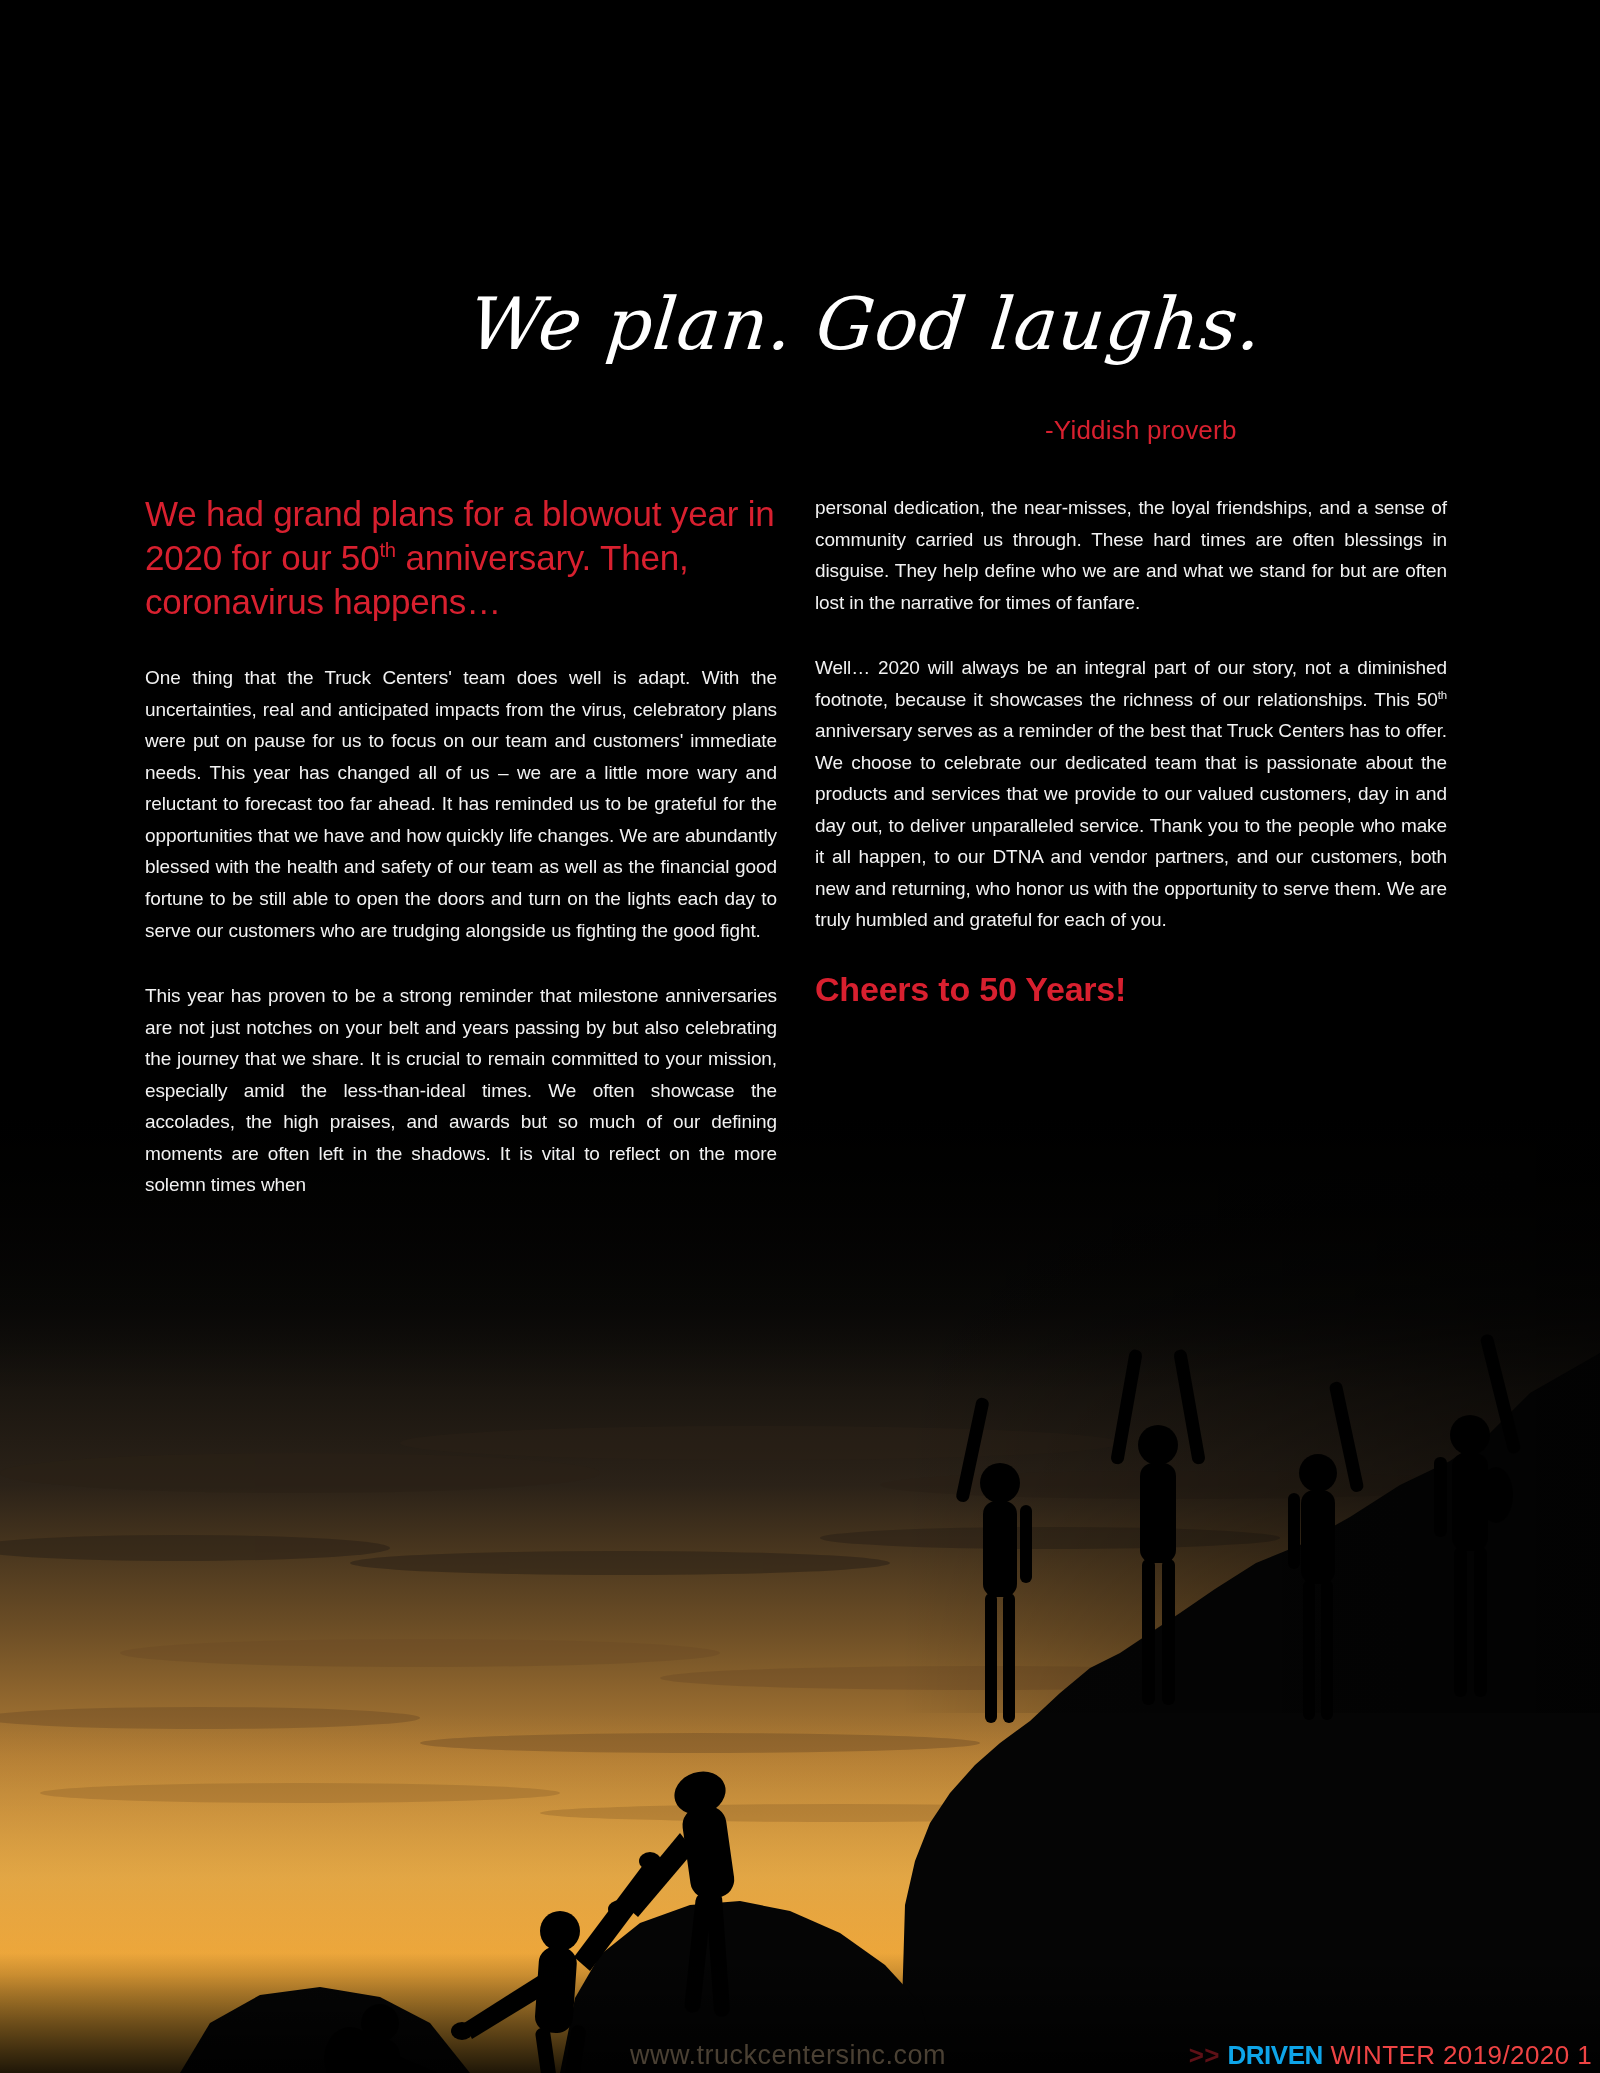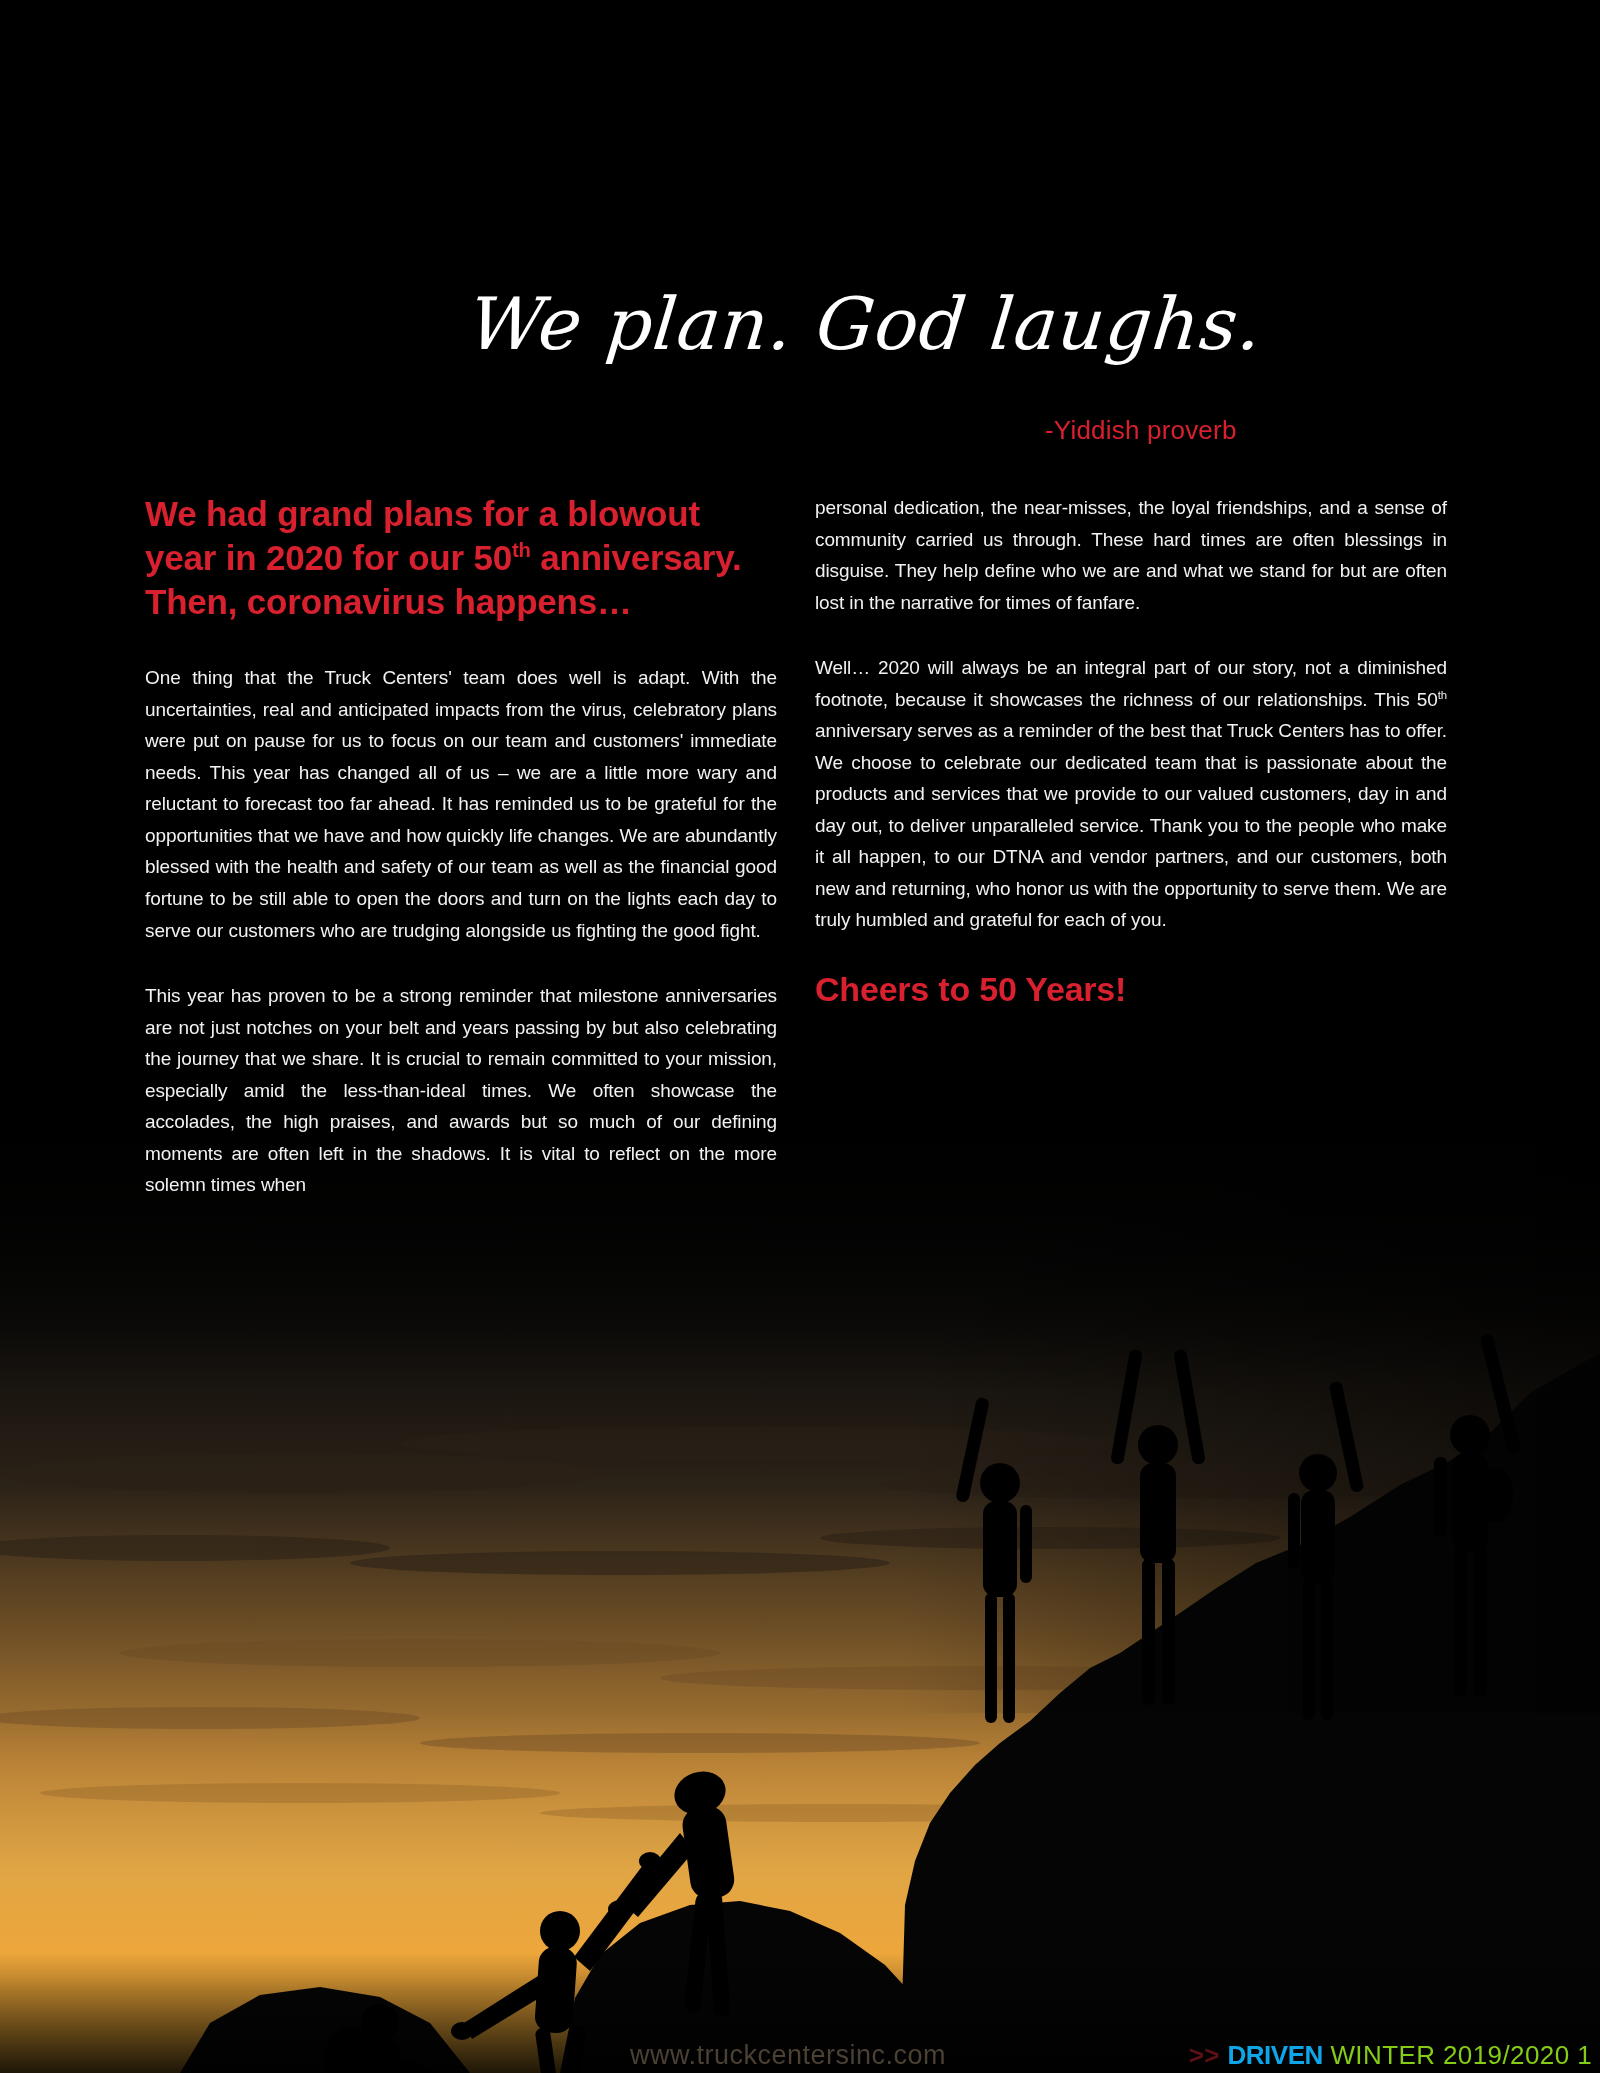--- a/index.html
+++ b/index.html
@@ -95,21 +95,21 @@
     position: absolute;
     top: 0;
     width: 632px;
   }
   .col-left  { left: 145px; }
   .col-right { left: 815px; }
 
   .headline {
     font-size: 35px;
     line-height: 1.26;
-    font-weight: 700;
+    font-weight: 400;
     color: #d8202f;
     margin-bottom: 38px;
     letter-spacing: -0.2px;
   }
   .headline sup {
     font-size: 0.58em;
     vertical-align: super;
     line-height: 0;
   }
 
@@ -161,21 +161,21 @@
     letter-spacing: 0.4px;
     white-space: nowrap;
   }
   .footer-arrows { color: #5e1016; font-weight: 700; }
   .footer-driven {
     color: #0ea5e9;
     font-weight: 700;
     font-stretch: condensed;
     letter-spacing: -0.5px;
   }
-  .footer-issue { color: #84cc16; }
+  .footer-issue { color: #ef4444; }
 </style>
 </head>
 <body>
 
 <div class="photo">
   <svg viewBox="0 0 1600 980" preserveAspectRatio="none">
     <defs>
       <linearGradient id="sky" x1="0" y1="0" x2="0" y2="1">
         <stop offset="0.00" stop-color="#000000"></stop>
         <stop offset="0.22" stop-color="#0c0b09"></stop>

